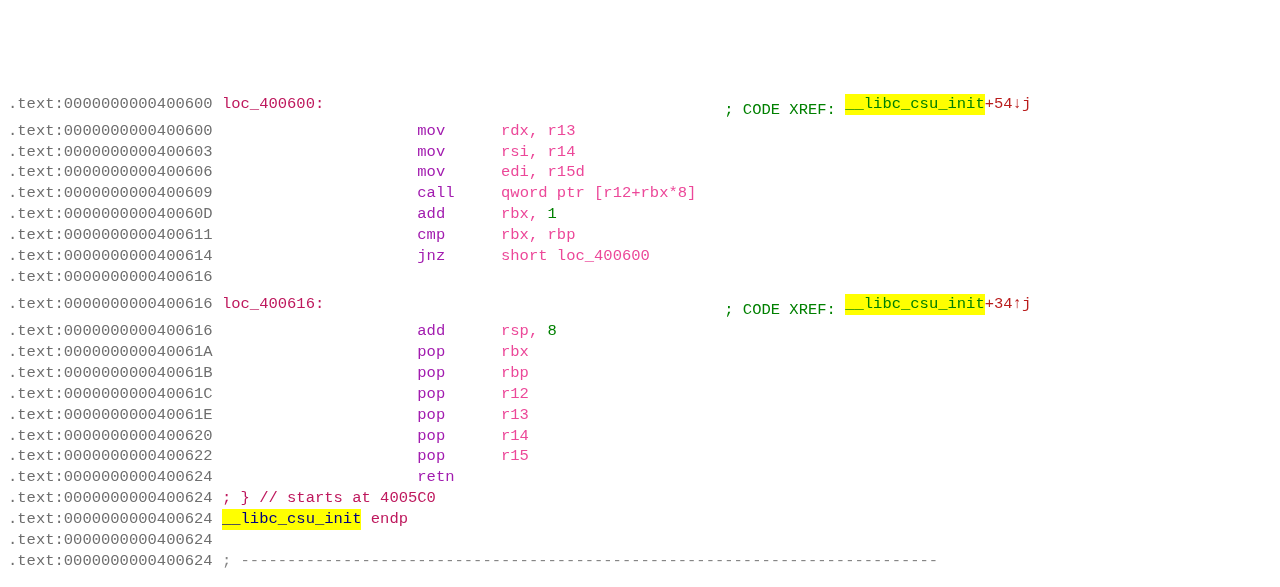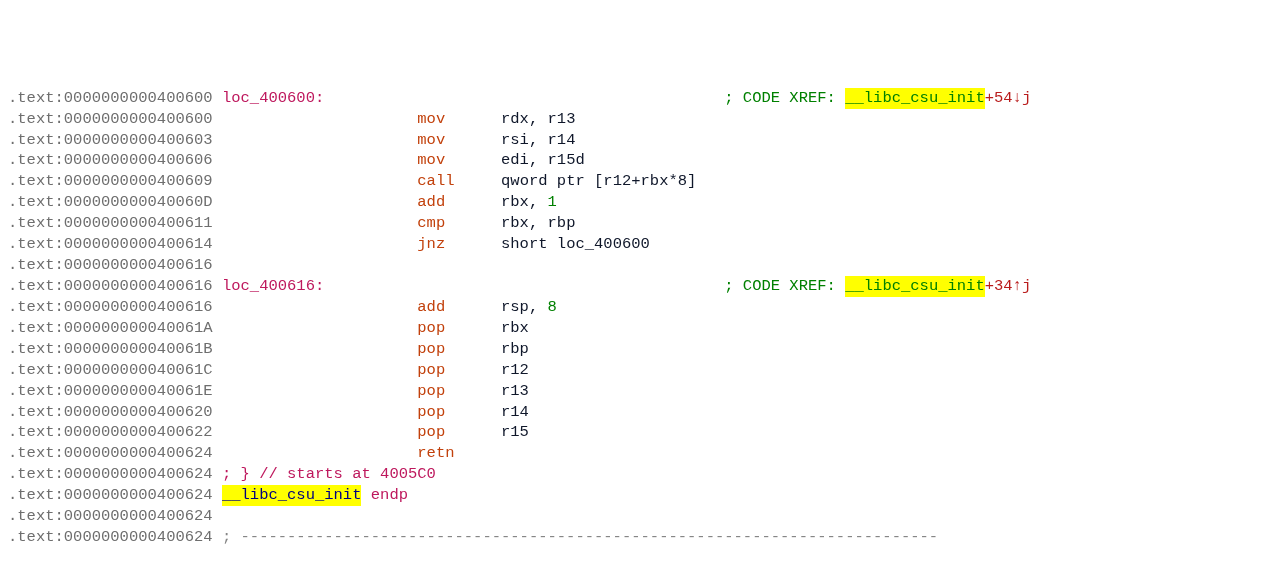--- a/index.html
+++ b/index.html
@@ -7,25 +7,25 @@
     padding: 4px 8px;
     background: #ffffff;
     font-family: "Consolas", "Courier New", monospace;
     font-size: 15.5px;
     line-height: 1.35;
     white-space: pre;
     color: #000080;
   }
   .line { display: flex; align-items: center; }
   .addr { color: #6e6e6e; }
-  .mnem { color: #c2410c; font-family: Liberation Mono, monospace; }
-  .operand { color: #0f172a; }
+  .mnem { color: #a21caf; font-family: Liberation Mono, monospace; }
+  .operand { color: #ec4899; }
   .num { color: #008000; }
   .loc { color: #be185d; }
-  .cmt { color: #008000; }
+  .cmt { color: #008000; margin-top: 12px; }
   .xreflink { color: #008000; background: #ffff00; }
   .cmt-tail { color: #b91c1c; }
   .hl { background: #ffff00; color: #000080; }
   .gray { color: #868686; }
   .dashline { color: #868686; letter-spacing: 0; }
 </style>
 </head>
 <body>
 
 

